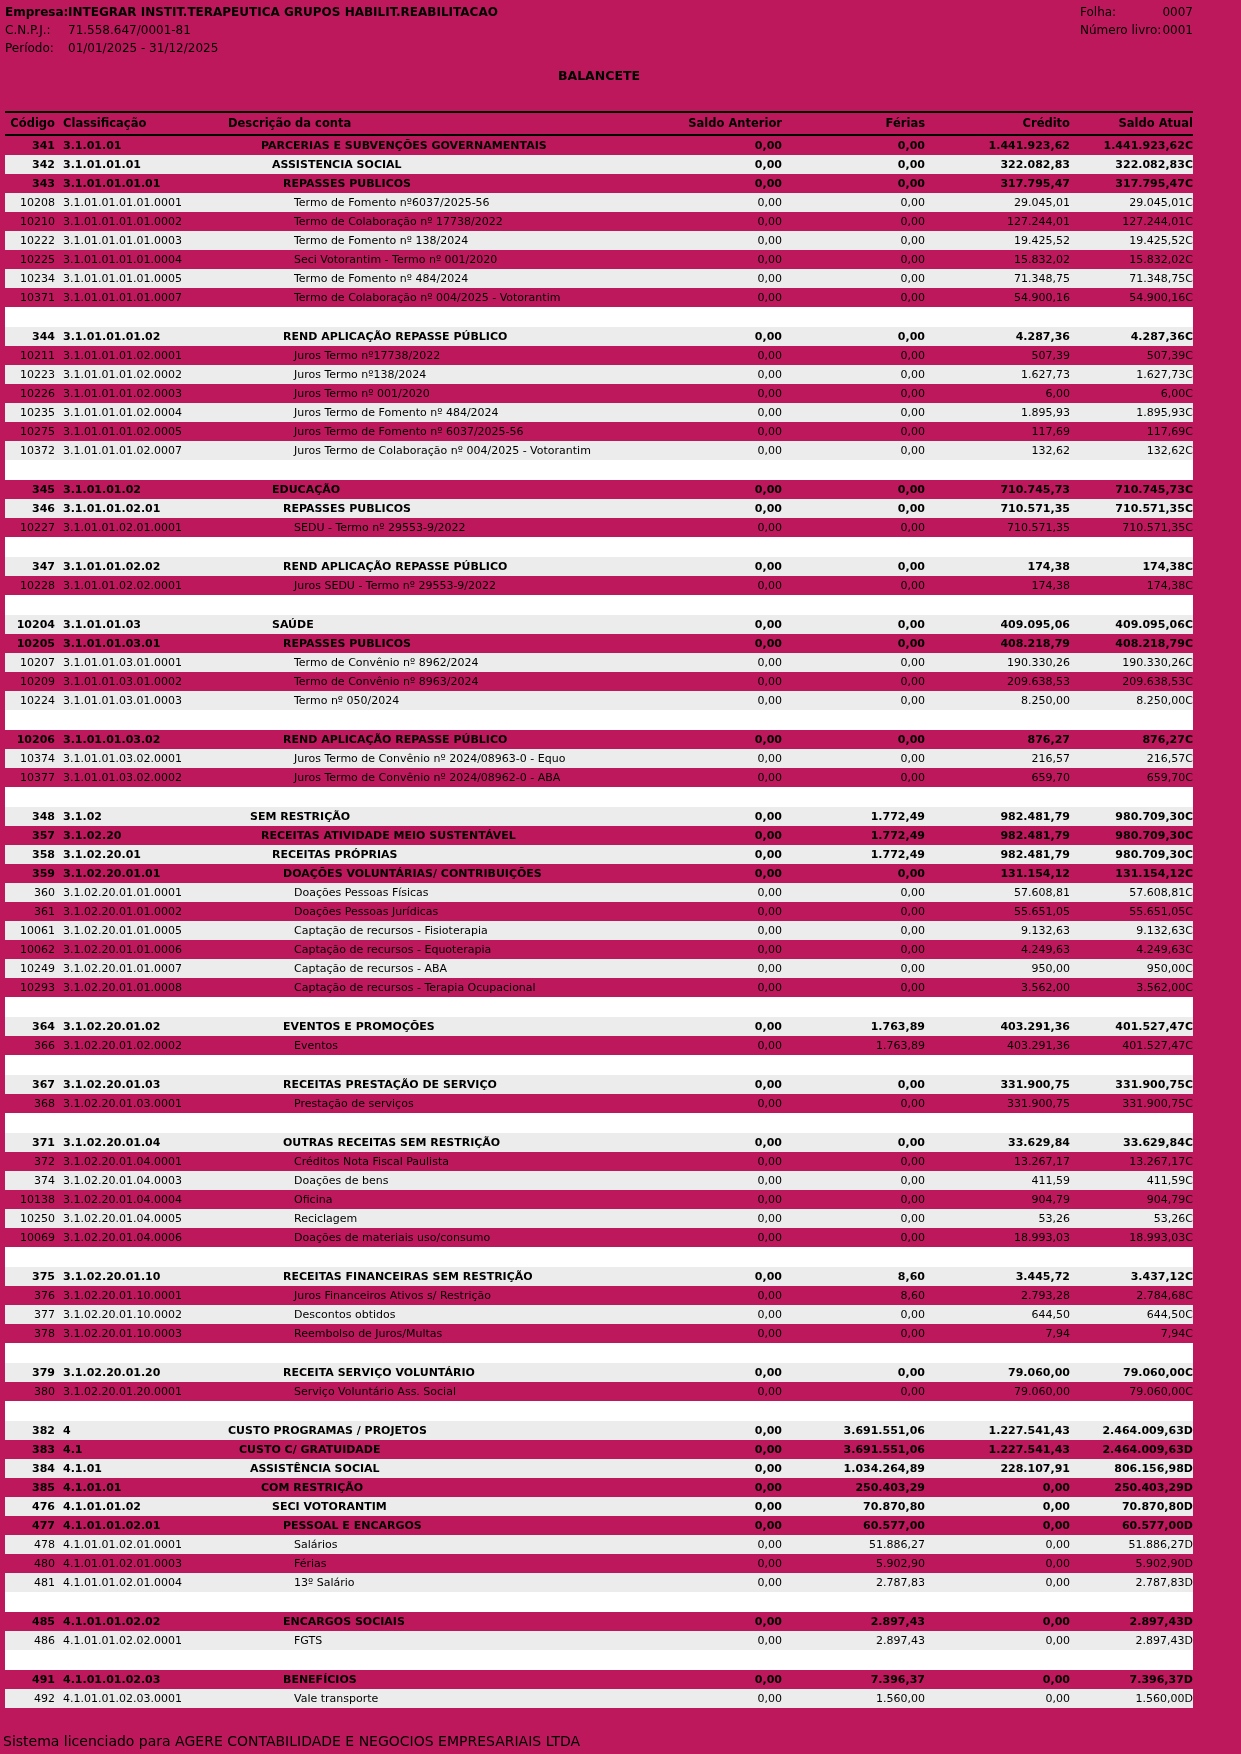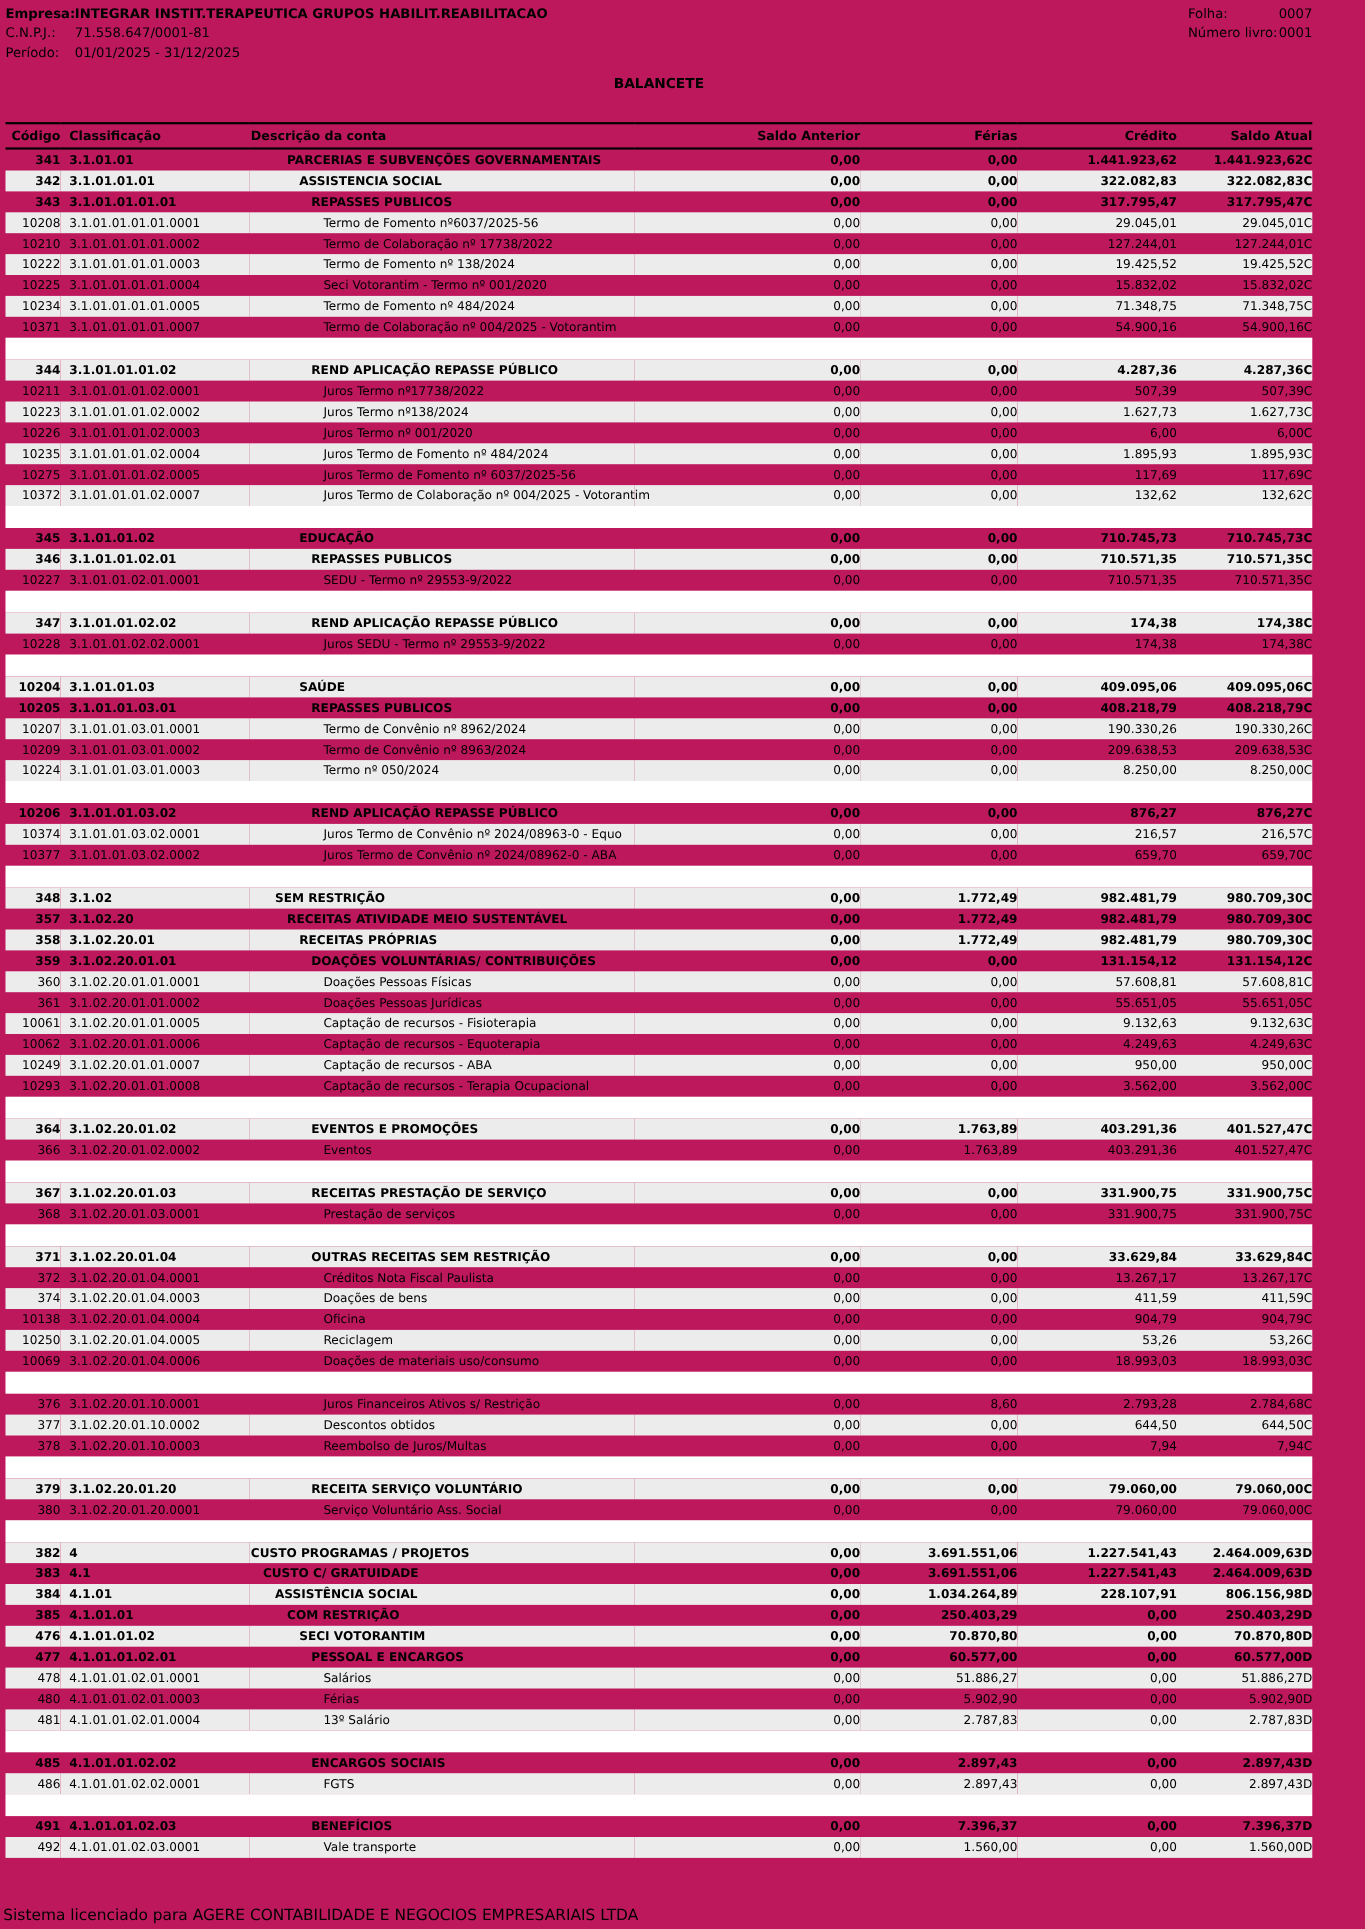--- a/index.html
+++ b/index.html
@@ -564,20 +564,29 @@
           <td class="cls">3.1.02.20.01.04.0006</td>
           <td class="left" style="padding-left: 67px;">Doações de materiais uso/consumo</td>
           <td class="num">0,00</td>
           <td class="num">0,00</td>
           <td class="num">18.993,03</td>
           <td class="num">18.993,03C</td>
         </tr>
         <tr class="spacer">
           <td colspan="7"></td>
         </tr>
+        <tr class="stripe boldrow">
+          <td class="code">375</td>
+          <td class="cls">3.1.02.20.01.10</td>
+          <td class="left" style="padding-left: 56px;">RECEITAS FINANCEIRAS SEM RESTRIÇÃO</td>
+          <td class="num">0,00</td>
+          <td class="num">8,60</td>
+          <td class="num">3.445,72</td>
+          <td class="num">3.437,12C</td>
+        </tr>
         <tr class="">
           <td class="code">376</td>
           <td class="cls">3.1.02.20.01.10.0001</td>
           <td class="left" style="padding-left: 67px;">Juros Financeiros Ativos s/ Restrição</td>
           <td class="num">0,00</td>
           <td class="num">8,60</td>
           <td class="num">2.793,28</td>
           <td class="num">2.784,68C</td>
         </tr>
         <tr class="stripe">

